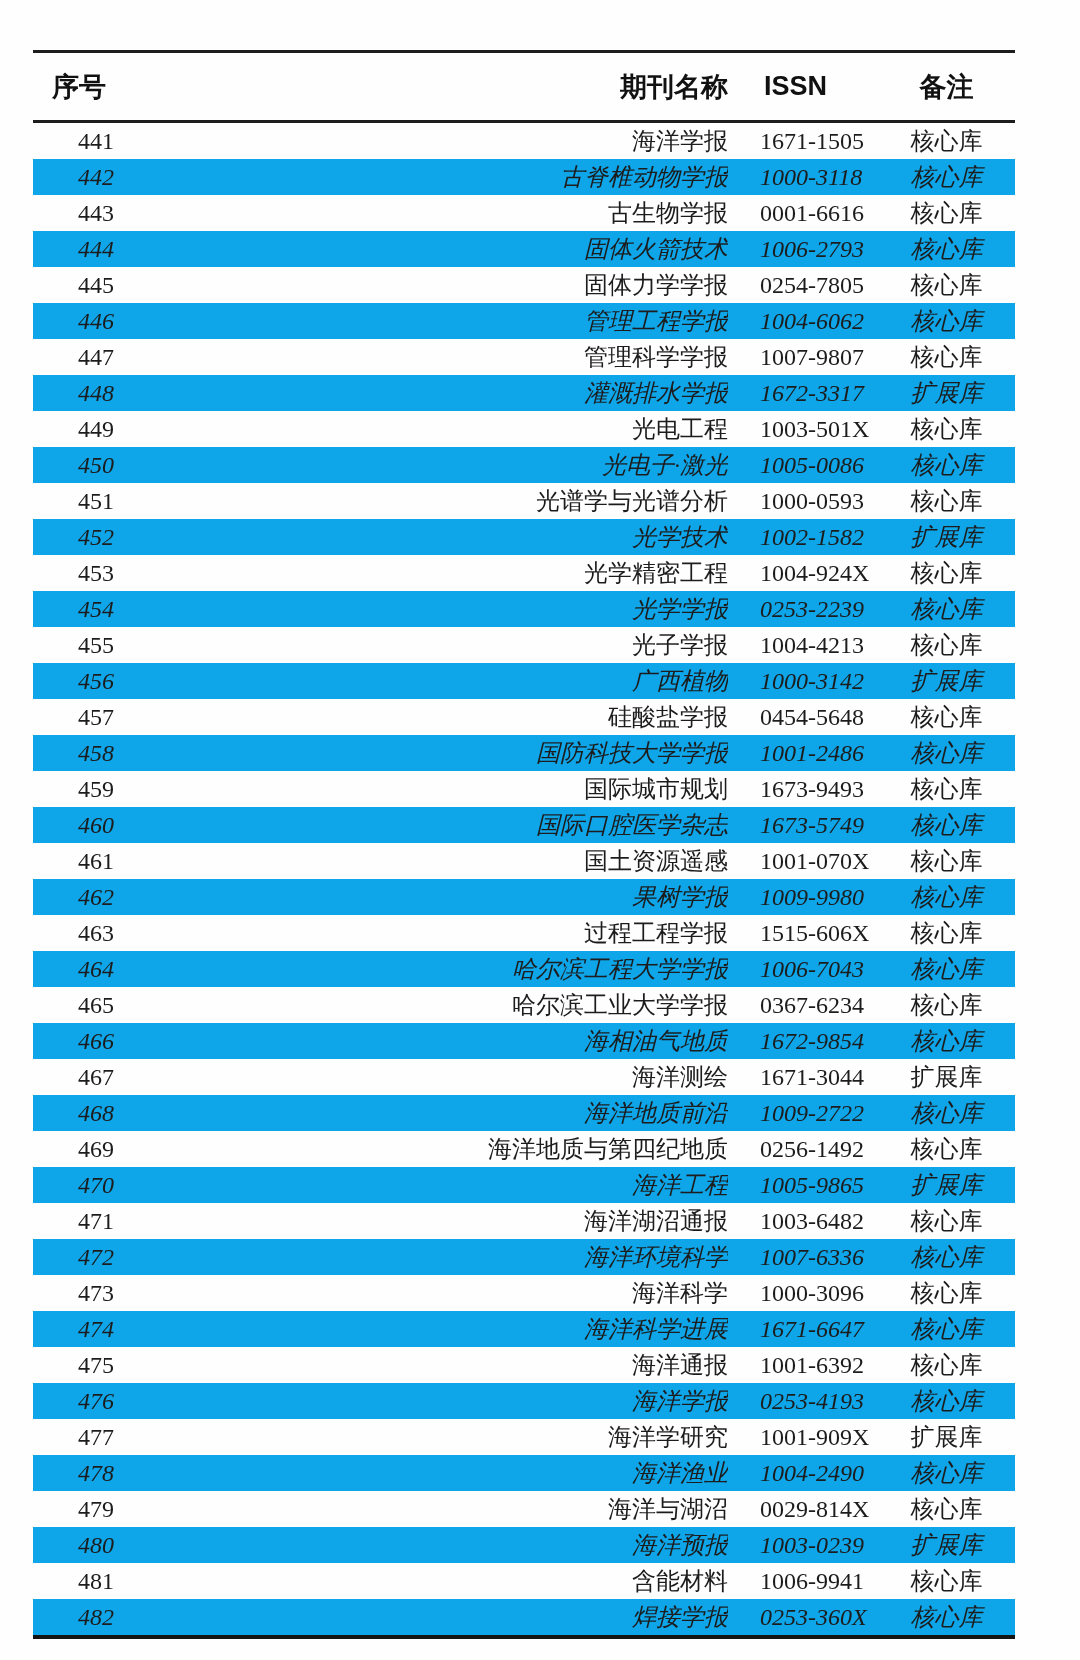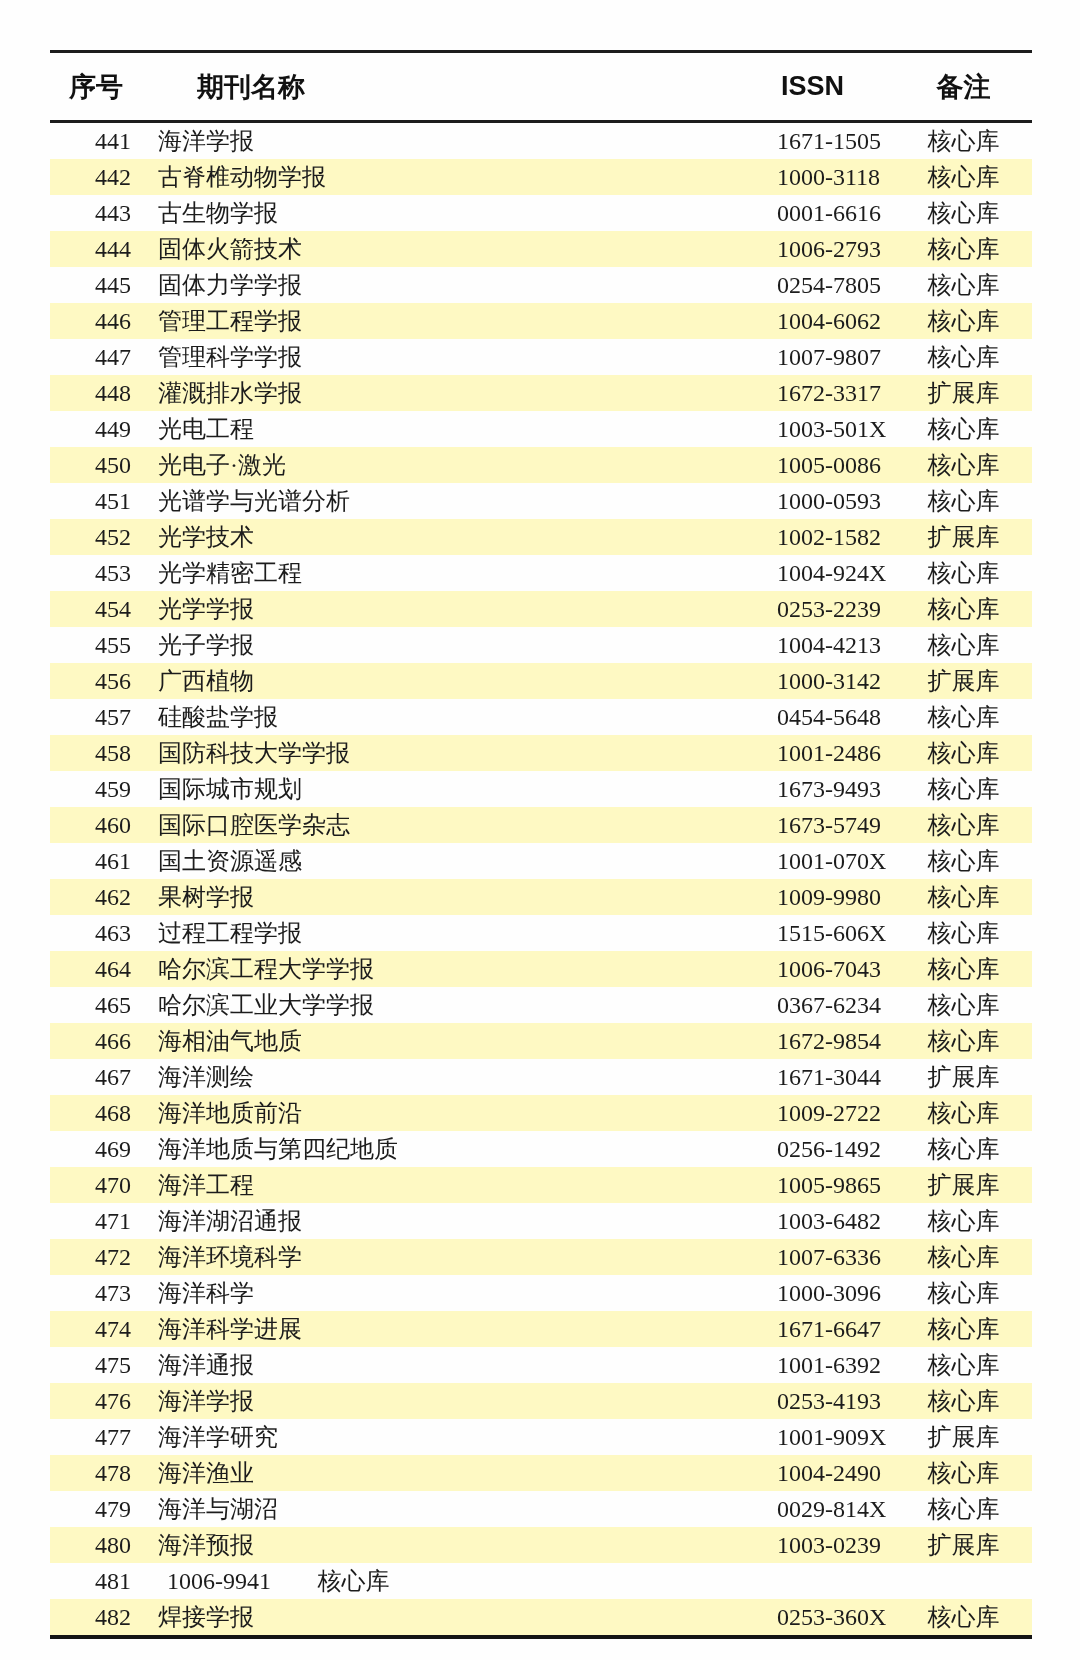--- a/index.html
+++ b/index.html
@@ -10,21 +10,21 @@
   body {
     width: 1080px;
     height: 1660px;
     position: relative;
     overflow: hidden;
     font-family: "Liberation Serif", "DejaVu Serif", serif;
     color: #1c1c1c;
   }
   .journal-table {
     position: absolute;
-    left: 50px;
+    left: 33px;
     top: 50px;
     width: 982px;
     border-top: 3px solid #1d1d1d;
     border-bottom: 4px solid #141414;
     box-sizing: content-box;
   }
   .thead {
     display: flex;
     height: 67px;
     align-items: center;
@@ -33,25 +33,25 @@
     font-weight: bold;
     font-size: 27px;
     color: #111;
   }
   .tr {
     display: flex;
     height: 36px;
     line-height: 36px;
     font-size: 24px;
   }
-  .tr.even { background: #fef9c3; }
+  .tr.even { background: #0ea5e9; font-style: italic; }
   .td, .th { box-sizing: border-box; white-space: nowrap; overflow: hidden; }
 
   .c-no   { flex: 0 0 85px;  width: 85px;  text-align: right; padding-right: 4px; }
-  .c-name { flex: 1 1 auto;  text-align: left;  padding-left: 23px; }
+  .c-name { flex: 1 1 auto;  text-align: right;  padding-left: 23px; }
   .c-issn { flex: 0 0 150px; width: 150px; text-align: left;  padding-left: 32px; }
   .c-note { flex: 0 0 137px; width: 137px; text-align: center; }
 
   .thead .c-no   { text-align: left;   padding-left: 19px; padding-right: 0; }
   .thead .c-name { padding-left: 62px; }
   .thead .c-issn { text-align: left; padding-left: 36px; }
   .thead .c-note { text-align: center; }
 </style>
 </head>
 <body>
@@ -299,20 +299,21 @@
         <div class="td c-note">核心库</div>
       </div>
       <div class="tr even">
         <div class="td c-no">480</div>
         <div class="td c-name">海洋预报</div>
         <div class="td c-issn">1003-0239</div>
         <div class="td c-note">扩展库</div>
       </div>
       <div class="tr">
         <div class="td c-no">481</div>
+        <div class="td c-name">含能材料</div>
         <div class="td c-issn">1006-9941</div>
         <div class="td c-note">核心库</div>
       </div>
       <div class="tr even">
         <div class="td c-no">482</div>
         <div class="td c-name">焊接学报</div>
         <div class="td c-issn">0253-360X</div>
         <div class="td c-note">核心库</div>
       </div>
     </div>

